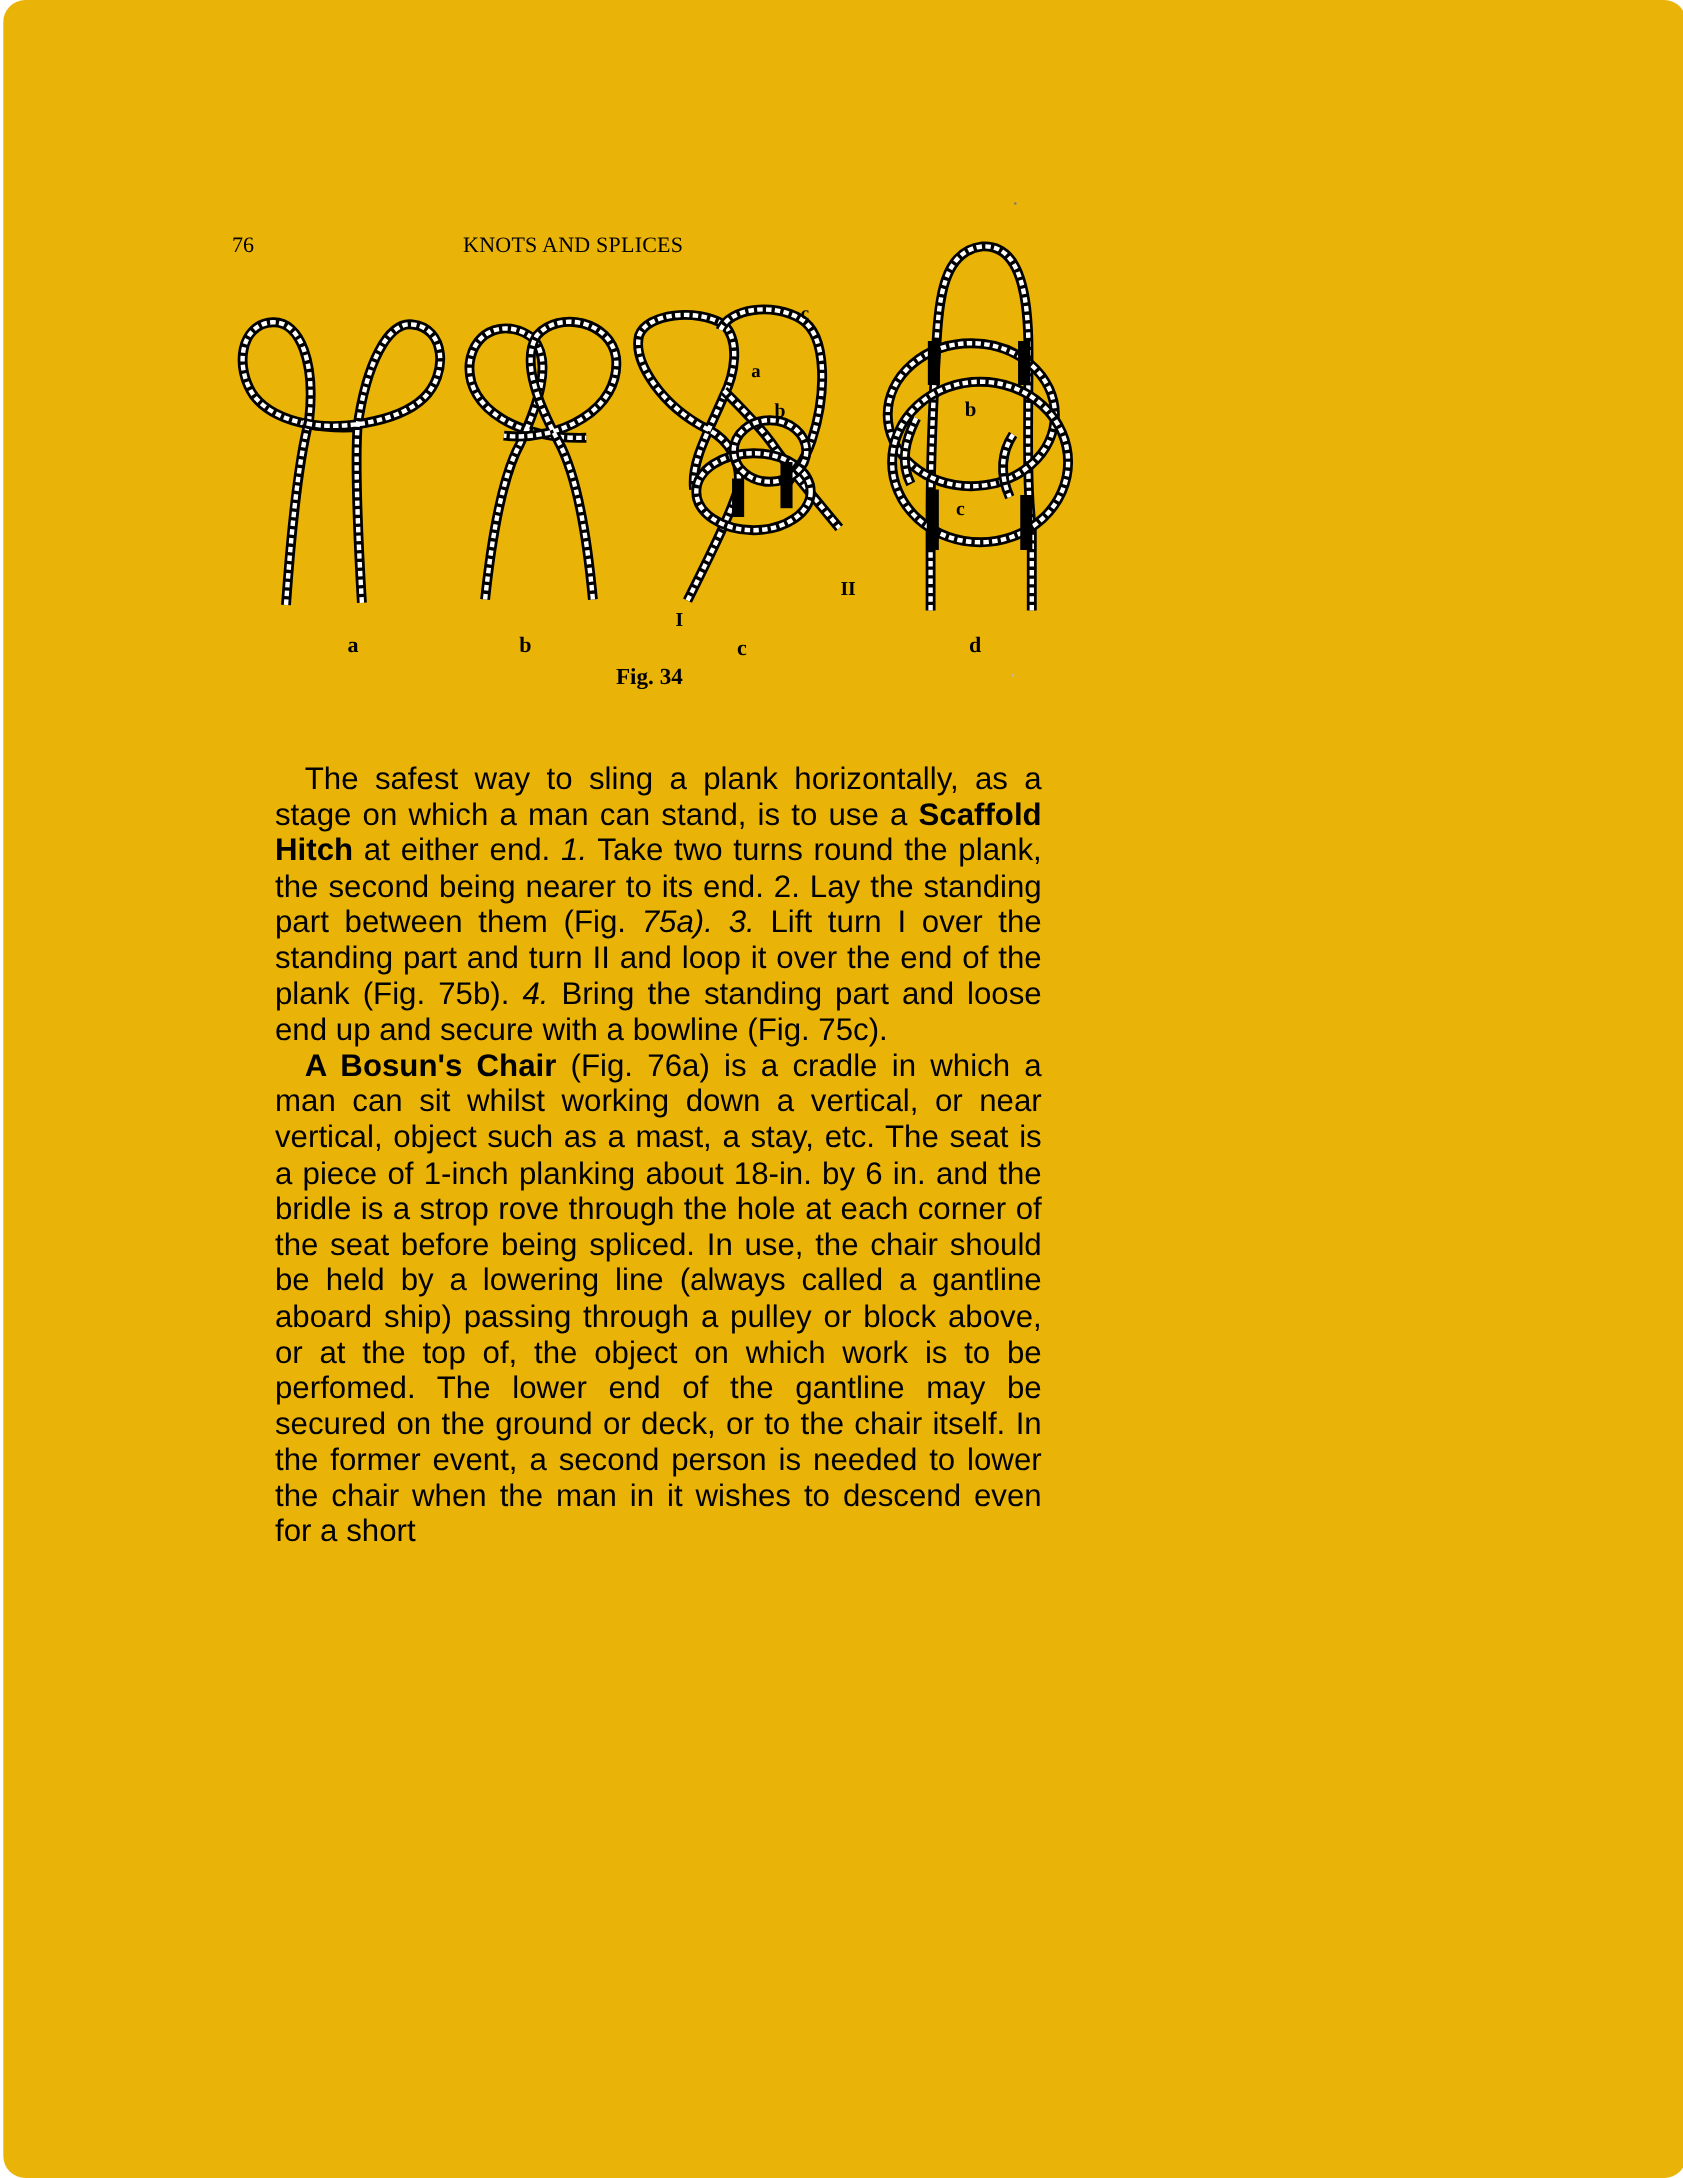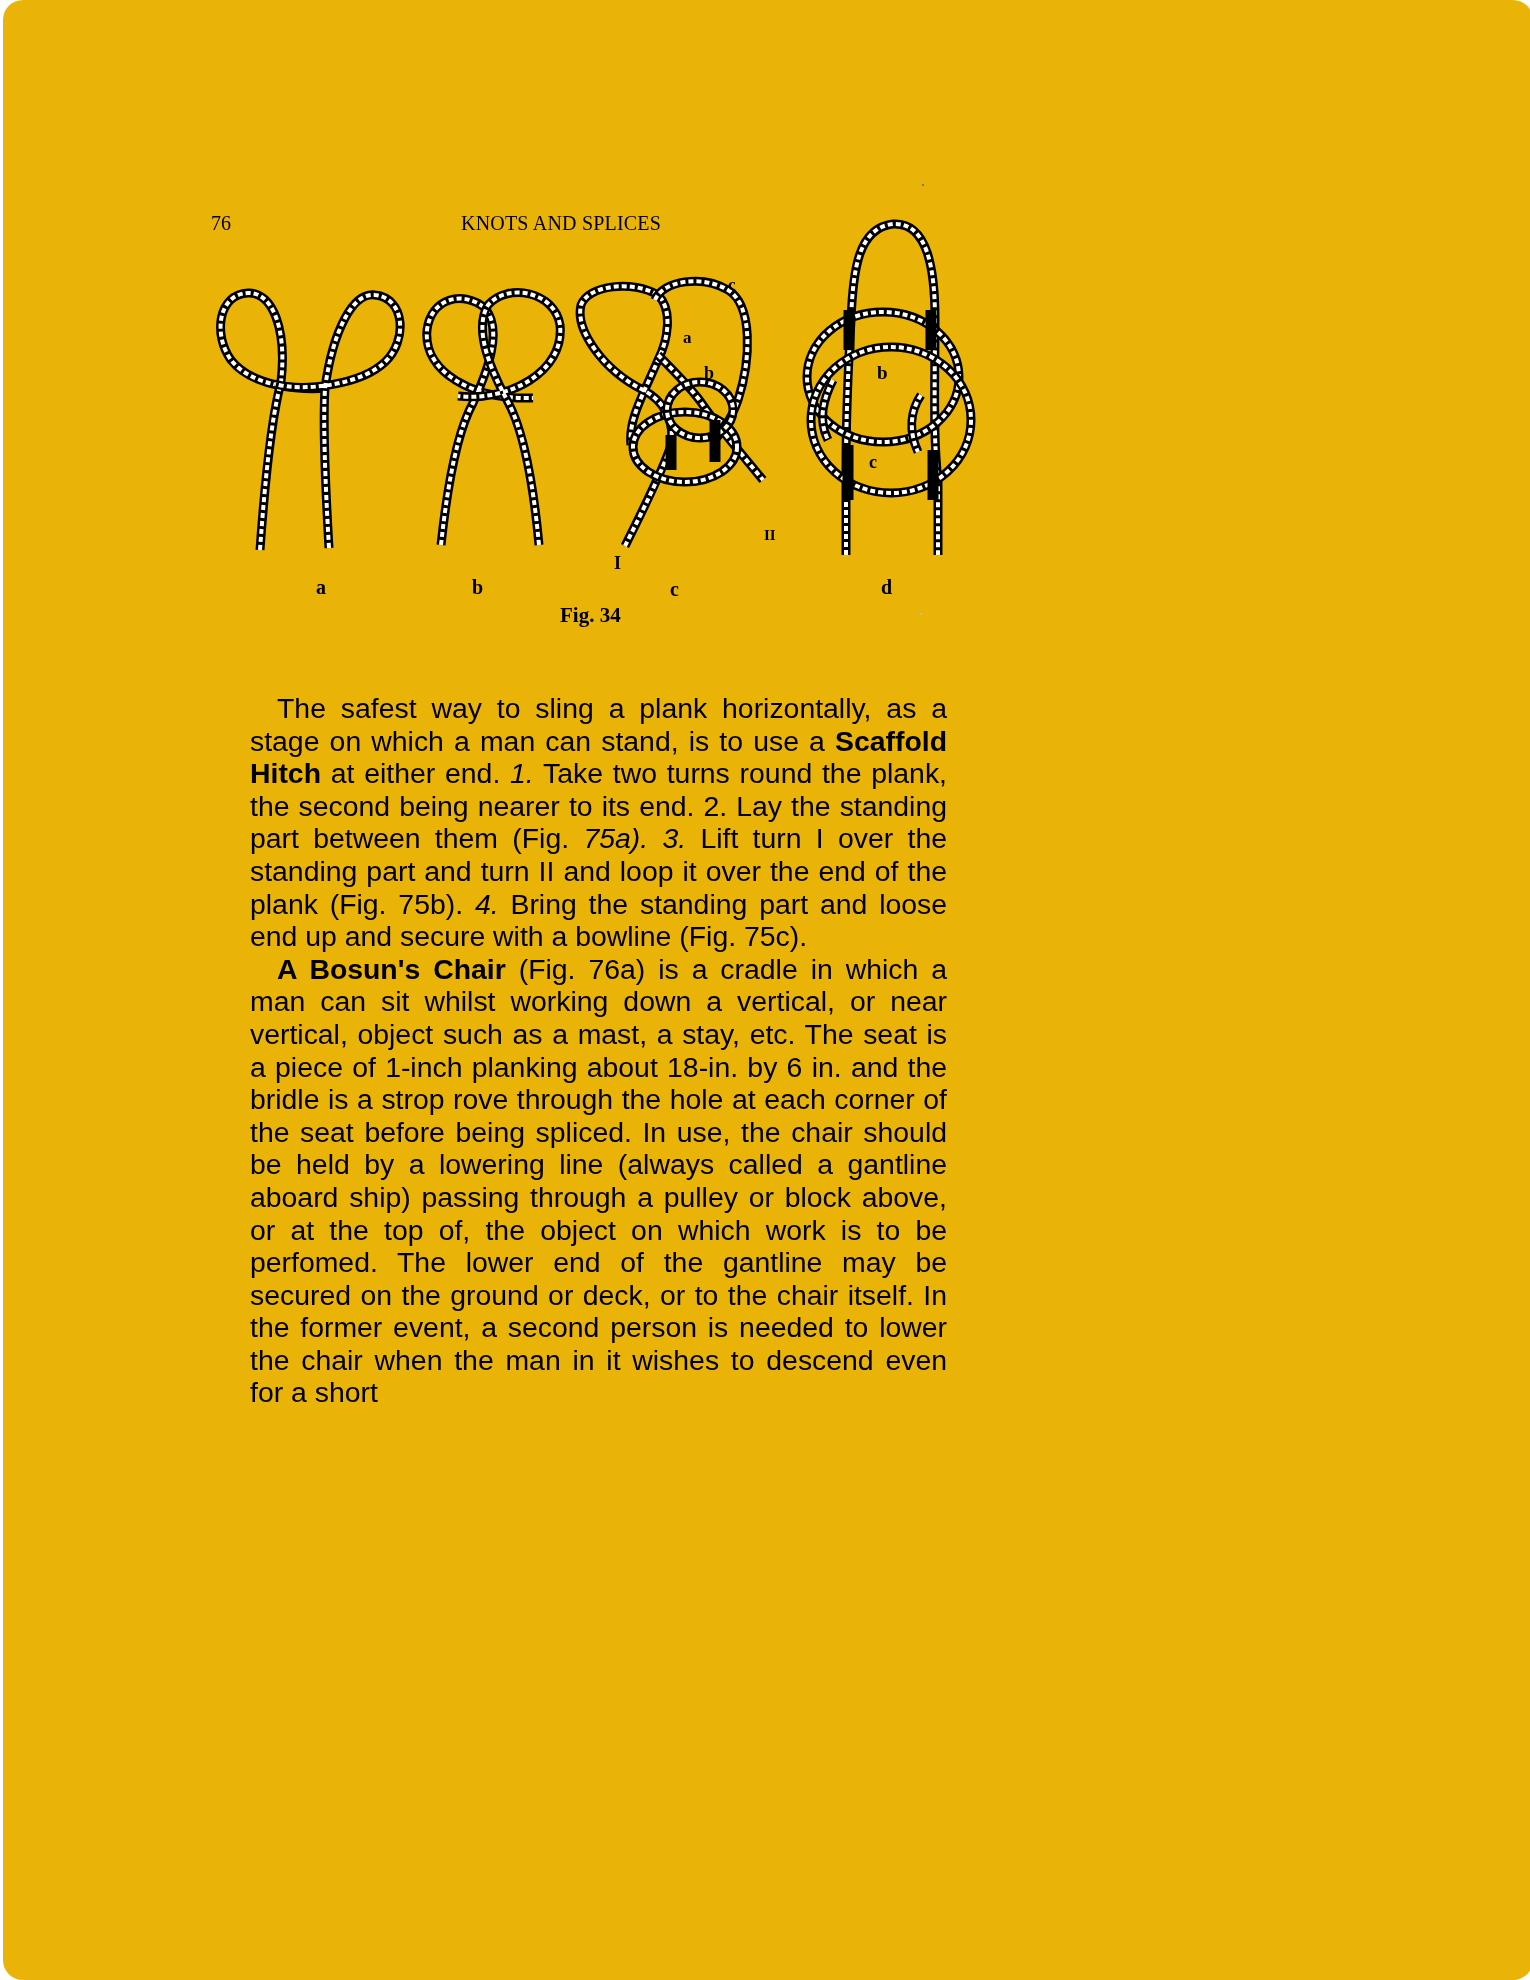--- a/index.html
+++ b/index.html
@@ -1,21 +1,21 @@
 <!DOCTYPE html>
 <html><head>
 <meta charset="utf-8">
 <style>
   html, body { margin: 0; padding: 0; background: #ffffff; }
   body { width: 1530px; height: 1980px; position: relative; overflow: hidden; color: #000; }
   .page { position: absolute; left: 3px; top: 0; width: 1530px; height: 1980px; background: #eab308; border-radius: 20px; }
   .running-head { position: absolute; top: 211px; left: 208px; width: 740px; height: 24px;
     font-family: "Liberation Serif", "DejaVu Serif", serif; font-size: 20px; line-height: 24px; }
   .page-number { position: absolute; left: 0; top: 0; }
-  .head-title { position: absolute; left: 210px; top: 0; letter-spacing: 0.2px; margin-left: 40px; }
+  .head-title { position: absolute; left: 210px; top: 0; letter-spacing: 0.2px; }
   .figure { position: absolute; left: 195px; top: 215px; width: 790px; height: 430px; }
   .figure svg { position: absolute; left: 0; top: 0; }
   .fig-label { position: absolute; font-family: "Liberation Serif", "DejaVu Serif", serif;
     font-weight: bold; font-size: 20px; line-height: 20px; }
   .fig-caption { position: absolute; left: 557px; top: 603px; font-family: "Liberation Serif", "DejaVu Serif", serif;
     font-weight: bold; font-size: 21px; line-height: 24px; }
   .body-text { position: absolute; left: 247px; top: 692px; width: 697px;
     font-family: Liberation Sans, sans-serif; font-size: 28.4px; line-height: 32.6px;
     text-align: justify; }
   .body-text p { margin: 0; text-indent: 27px; }
@@ -90,21 +90,21 @@
         <path d="M928 310 L928 350" class="rope-outer" style="stroke-width:11"></path>
         <path d="M845 445 L845 500" class="rope-outer" style="stroke-width:11"></path>
         <path d="M930 450 L930 500" class="rope-outer" style="stroke-width:11"></path>
       </g>
     </svg>
 
     <span class="fig-label" style="left:530px;top:60px;font-size:17px;">c</span>
     <span class="fig-label" style="left:485px;top:113px;font-size:17px;">a</span>
     <span class="fig-label" style="left:506px;top:148px;font-size:18px;">b</span>
     <span class="fig-label" style="left:416px;top:338px;font-size:18px;">I</span>
-    <span class="fig-label" style="left:566px;top:310px;font-size:15px;">II</span>
+    <span class="fig-label" style="left:566px;top:310px;font-size:18px;">II</span>
     <span class="fig-label" style="left:679px;top:148px;font-size:19px;">b</span>
     <span class="fig-label" style="left:671px;top:237px;font-size:18px;">c</span>
 
     <span class="fig-label" style="left:118px;top:362px;">a</span>
     <span class="fig-label" style="left:274px;top:362px;">b</span>
     <span class="fig-label" style="left:472px;top:364px;">c</span>
     <span class="fig-label" style="left:683px;top:362px;">d</span>
   </div>
 
   <div class="fig-caption">Fig. 34</div>

